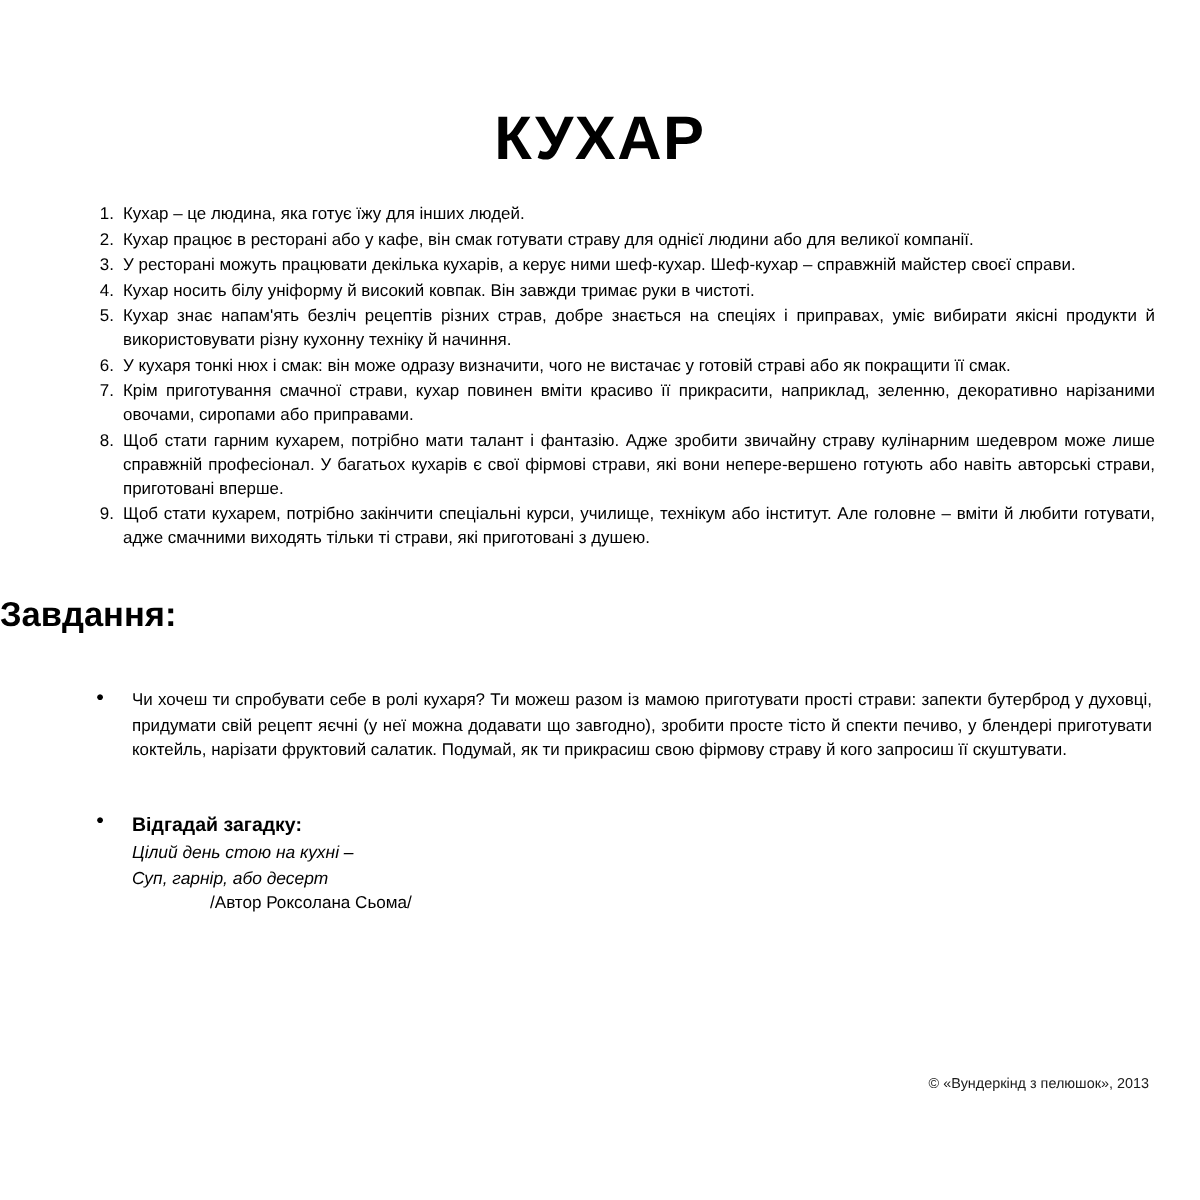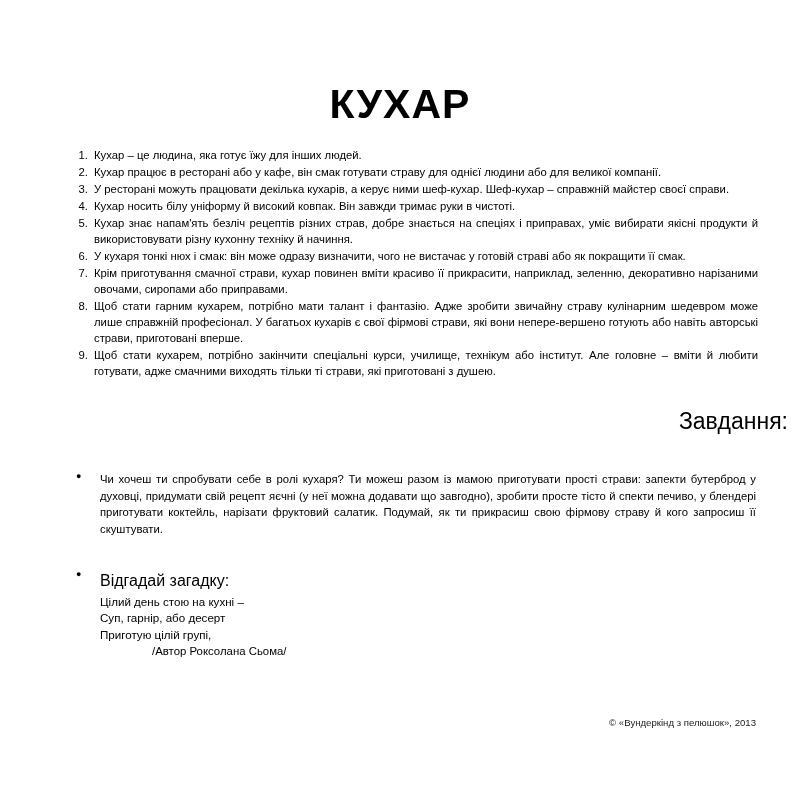--- a/index.html
+++ b/index.html
@@ -12,21 +12,21 @@
     background: #ffffff;
     font-family: "Liberation Sans", sans-serif;
     color: #000000;
     overflow: hidden;
   }
   .page {
     position: relative;
     width: 800px;
     height: 800px;
     box-sizing: border-box;
-    padding: 12px;
+    padding: 0;
   }
   .title {
     text-align: center;
     font-size: 41px;
     font-weight: bold;
     letter-spacing: 1px;
     margin: 0;
     padding-top: 72px;
     line-height: 1.0;
   }
@@ -48,23 +48,23 @@
   .numbered-list li::before {
     content: counter(itm) ".";
     position: absolute;
     left: 8px;
     top: 0;
     width: 22px;
     text-align: right;
     font-size: 11.3px;
   }
   .section-title {
-    text-align: right;
+    text-align: left;
     font-size: 23px;
-    font-weight: normal;
+    font-weight: bold;
     margin: 0;
     padding-top: 28px;
     padding-bottom: 4px;
   }
   .bullet-list {
     margin: 14px 0 0 0;
     padding: 0 32px 0 56px;
     list-style: none;
   }
   .bullet-list > li {
@@ -77,40 +77,41 @@
     margin-top: 32px;
   }
   .bullet-list > li::before {
     content: "\25CF";
     position: absolute;
     left: 8px;
     top: -1px;
     font-size: 9px;
   }
   .riddle-head {
-    font-weight: normal;
-    font-size: 16px;
+    font-weight: bold;
+    font-size: 13px;
     display: block;
     margin-bottom: 2px;
   }
   .riddle-line {
     display: block;
+    font-style: italic;
     font-size: 11.6px;
     line-height: 1.40;
     text-align: left;
   }
   .riddle-author {
     display: block;
     font-size: 11.4px;
     padding-left: 52px;
     line-height: 1.45;
   }
   .footer {
     position: absolute;
-    right: 44px;
+    right: 34px;
     bottom: 72px;
     font-size: 9.6px;
     color: #1a1a1a;
     text-align: right;
   }
 </style>
 </head>
 <body>
 
 <div class="page">
@@ -130,20 +131,19 @@
   </ol>
 
   <h2 class="section-title">Завдання:</h2>
 
   <ul class="bullet-list">
     <li>Чи хочеш ти спробувати себе в ролі кухаря? Ти можеш разом із мамою приготувати прості страви: запекти бутерброд у духовці, придумати свій рецепт яєчні (у неї можна додавати що завгодно), зробити просте тісто й спекти печиво, у блендері приготувати коктейль, нарізати фруктовий салатик. Подумай, як ти прикрасиш свою фірмову страву й кого запросиш її скуштувати.</li>
     <li>
       <span class="riddle-head">Відгадай загадку:</span>
       <span class="riddle-line">Цілий день стою на кухні –</span>
       <span class="riddle-line">Суп, гарнір, або десерт</span>
-      <span class="riddle-line">Приготую цілій групі,</span>
       <span class="riddle-author">/Автор Роксолана Сьома/</span>
     </li>
   </ul>
 
   <div class="footer">© «Вундеркінд з пелюшок», 2013</div>
 
 </div>
 
 </body></html>

